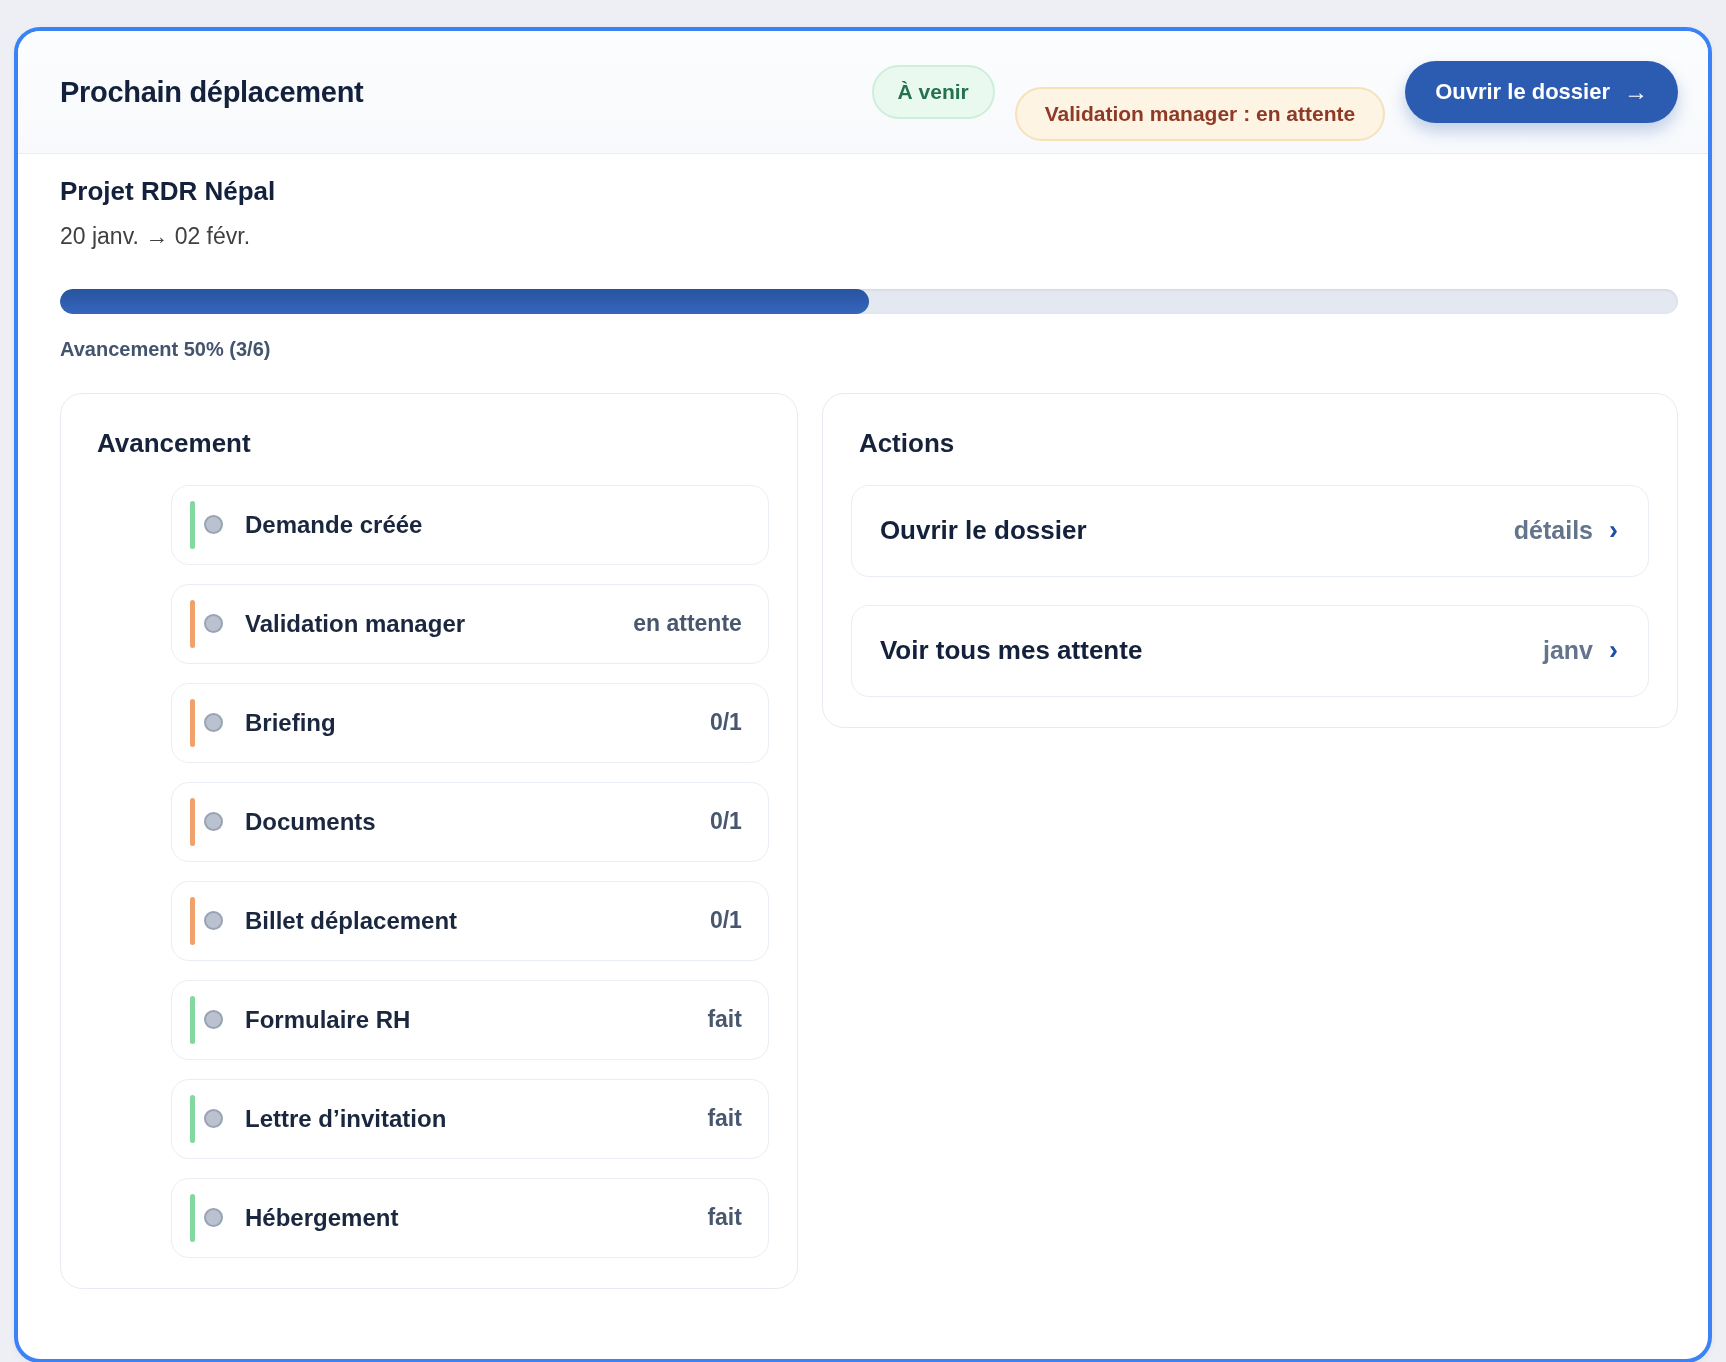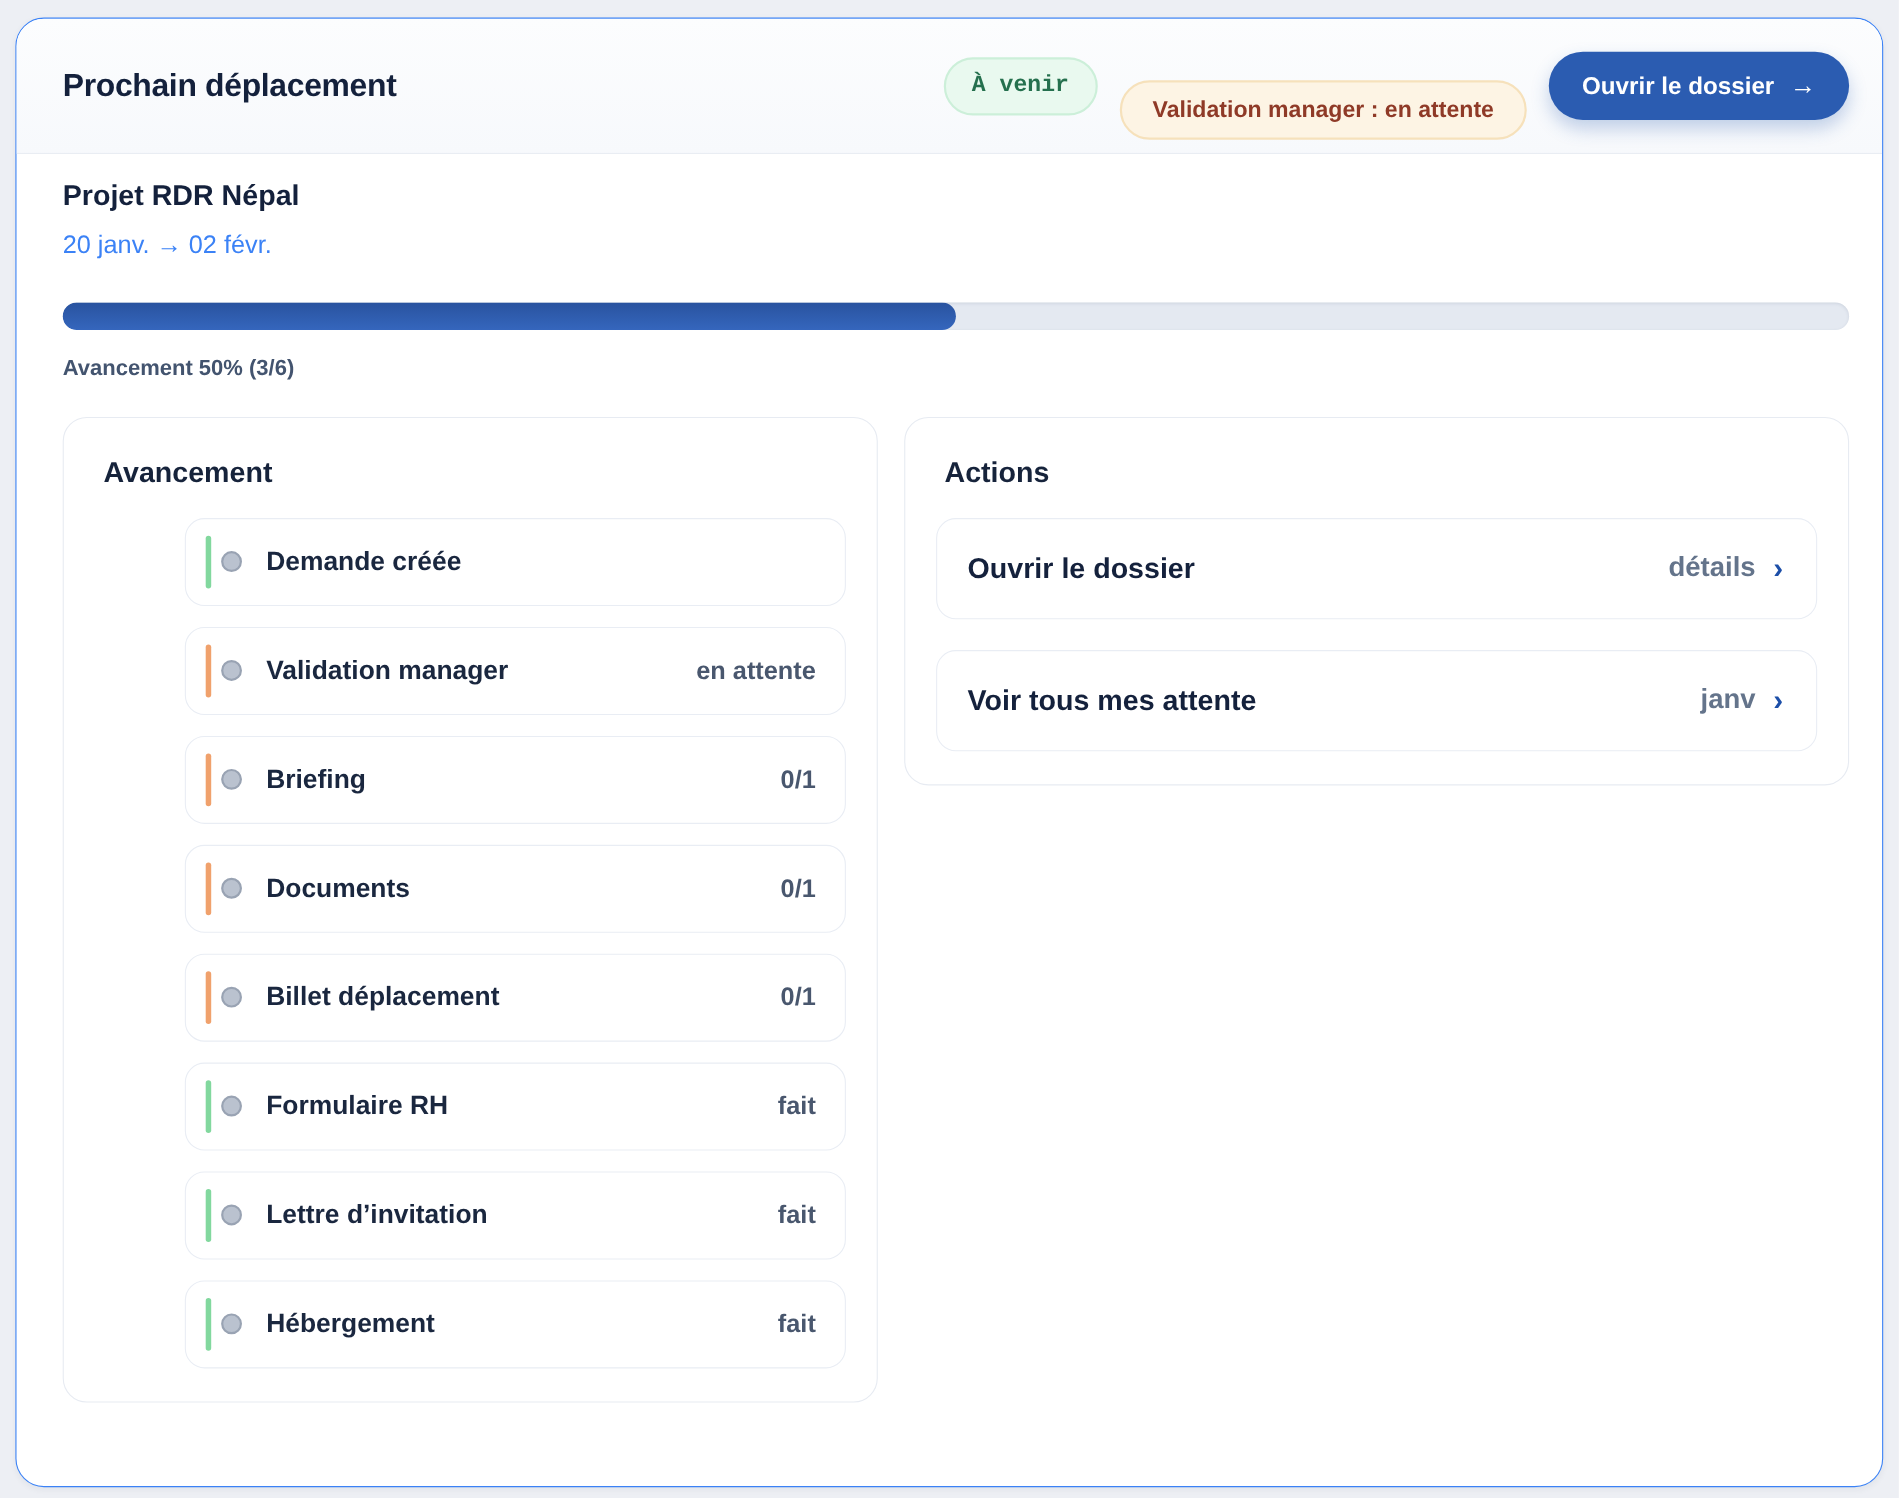--- a/index.html
+++ b/index.html
@@ -3,60 +3,60 @@
 <meta charset="utf-8">
 <style>
   * { box-sizing: border-box; margin: 0; padding: 0; }
   html, body {
     width: 1726px; height: 1362px;
     background: #edeff4;
     font-family: "Liberation Sans", sans-serif;
     overflow: hidden;
   }
   .card {
-    position: absolute; left: 14px; top: 16px;
+    position: absolute; left: 14px; top: 27px;
     width: 1698px; height: 1336px;
     background: #ffffff;
-    border: 1px solid #3b82f6;
+    border: 4px solid #3b82f6;
     border-radius: 26px;
     box-shadow: 0 2px 6px rgba(20,30,60,.05);
     overflow: hidden;
   }
   .card-header {
     display: flex; align-items: center;
     height: 123px;
     padding: 0 30px 0 42px;
     background: linear-gradient(180deg, #fcfdfe, #f7f9fc);
     border-bottom: 1px solid #e9edf3;
   }
   .page-title {
     font-size: 29px; font-weight: 800; color: #14213c;
     letter-spacing: -0.3px;
   }
   .header-right { margin-left: auto; display: flex; align-items: center; gap: 20px; }
   .badge {
     border-radius: 999px; font-weight: 700; font-size: 21px;
     padding: 13px 24px; white-space: nowrap;
   }
-  .badge-green { background: #e9f9ef; border: 2px solid #ccefd9; color: #25704e; font-family: Liberation Mono, monospace; }
+  .badge-green { background: #e9f9ef; border: 2px solid #ccefd9; color: #25704e; }
   .badge-orange { background: #fdf4e4; border: 2px solid #f6e1bb; color: #8f3a27; padding: 13px 28px; margin-top: 44px; }
   .btn-primary {
     display: flex; align-items: center; gap: 14px;
     background: #2b5cb1; color: #ffffff;
     font-family: "Liberation Sans", sans-serif;
     font-size: 22px; font-weight: 800;
     border: none; border-radius: 999px;
     padding: 18px 30px; cursor: pointer;
     box-shadow: 0 8px 16px rgba(43,92,177,.28);
     white-space: nowrap;
   }
   .btn-arrow { font-size: 24px; font-weight: 700; line-height: 1; }
   .card-body { padding: 22px 30px 30px 42px; }
   .trip-title { font-size: 26px; font-weight: 800; color: #14213c; margin-bottom: 10px; }
-  .trip-sub { font-size: 23px; color: #3b82f6; line-height: 1.72; }
+  .trip-sub { font-size: 23px; color: #404040; line-height: 1.72; }
   .progress-track {
     margin-top: 32px; height: 25px;
     background: #e4e9f1; border-radius: 13px;
     box-shadow: inset 0 1px 3px rgba(40,55,90,.12);
     overflow: hidden;
   }
   .progress-fill {
     height: 100%; width: 50%;
     background: linear-gradient(180deg, #29539f, #3566bd);
     border-radius: 13px;

